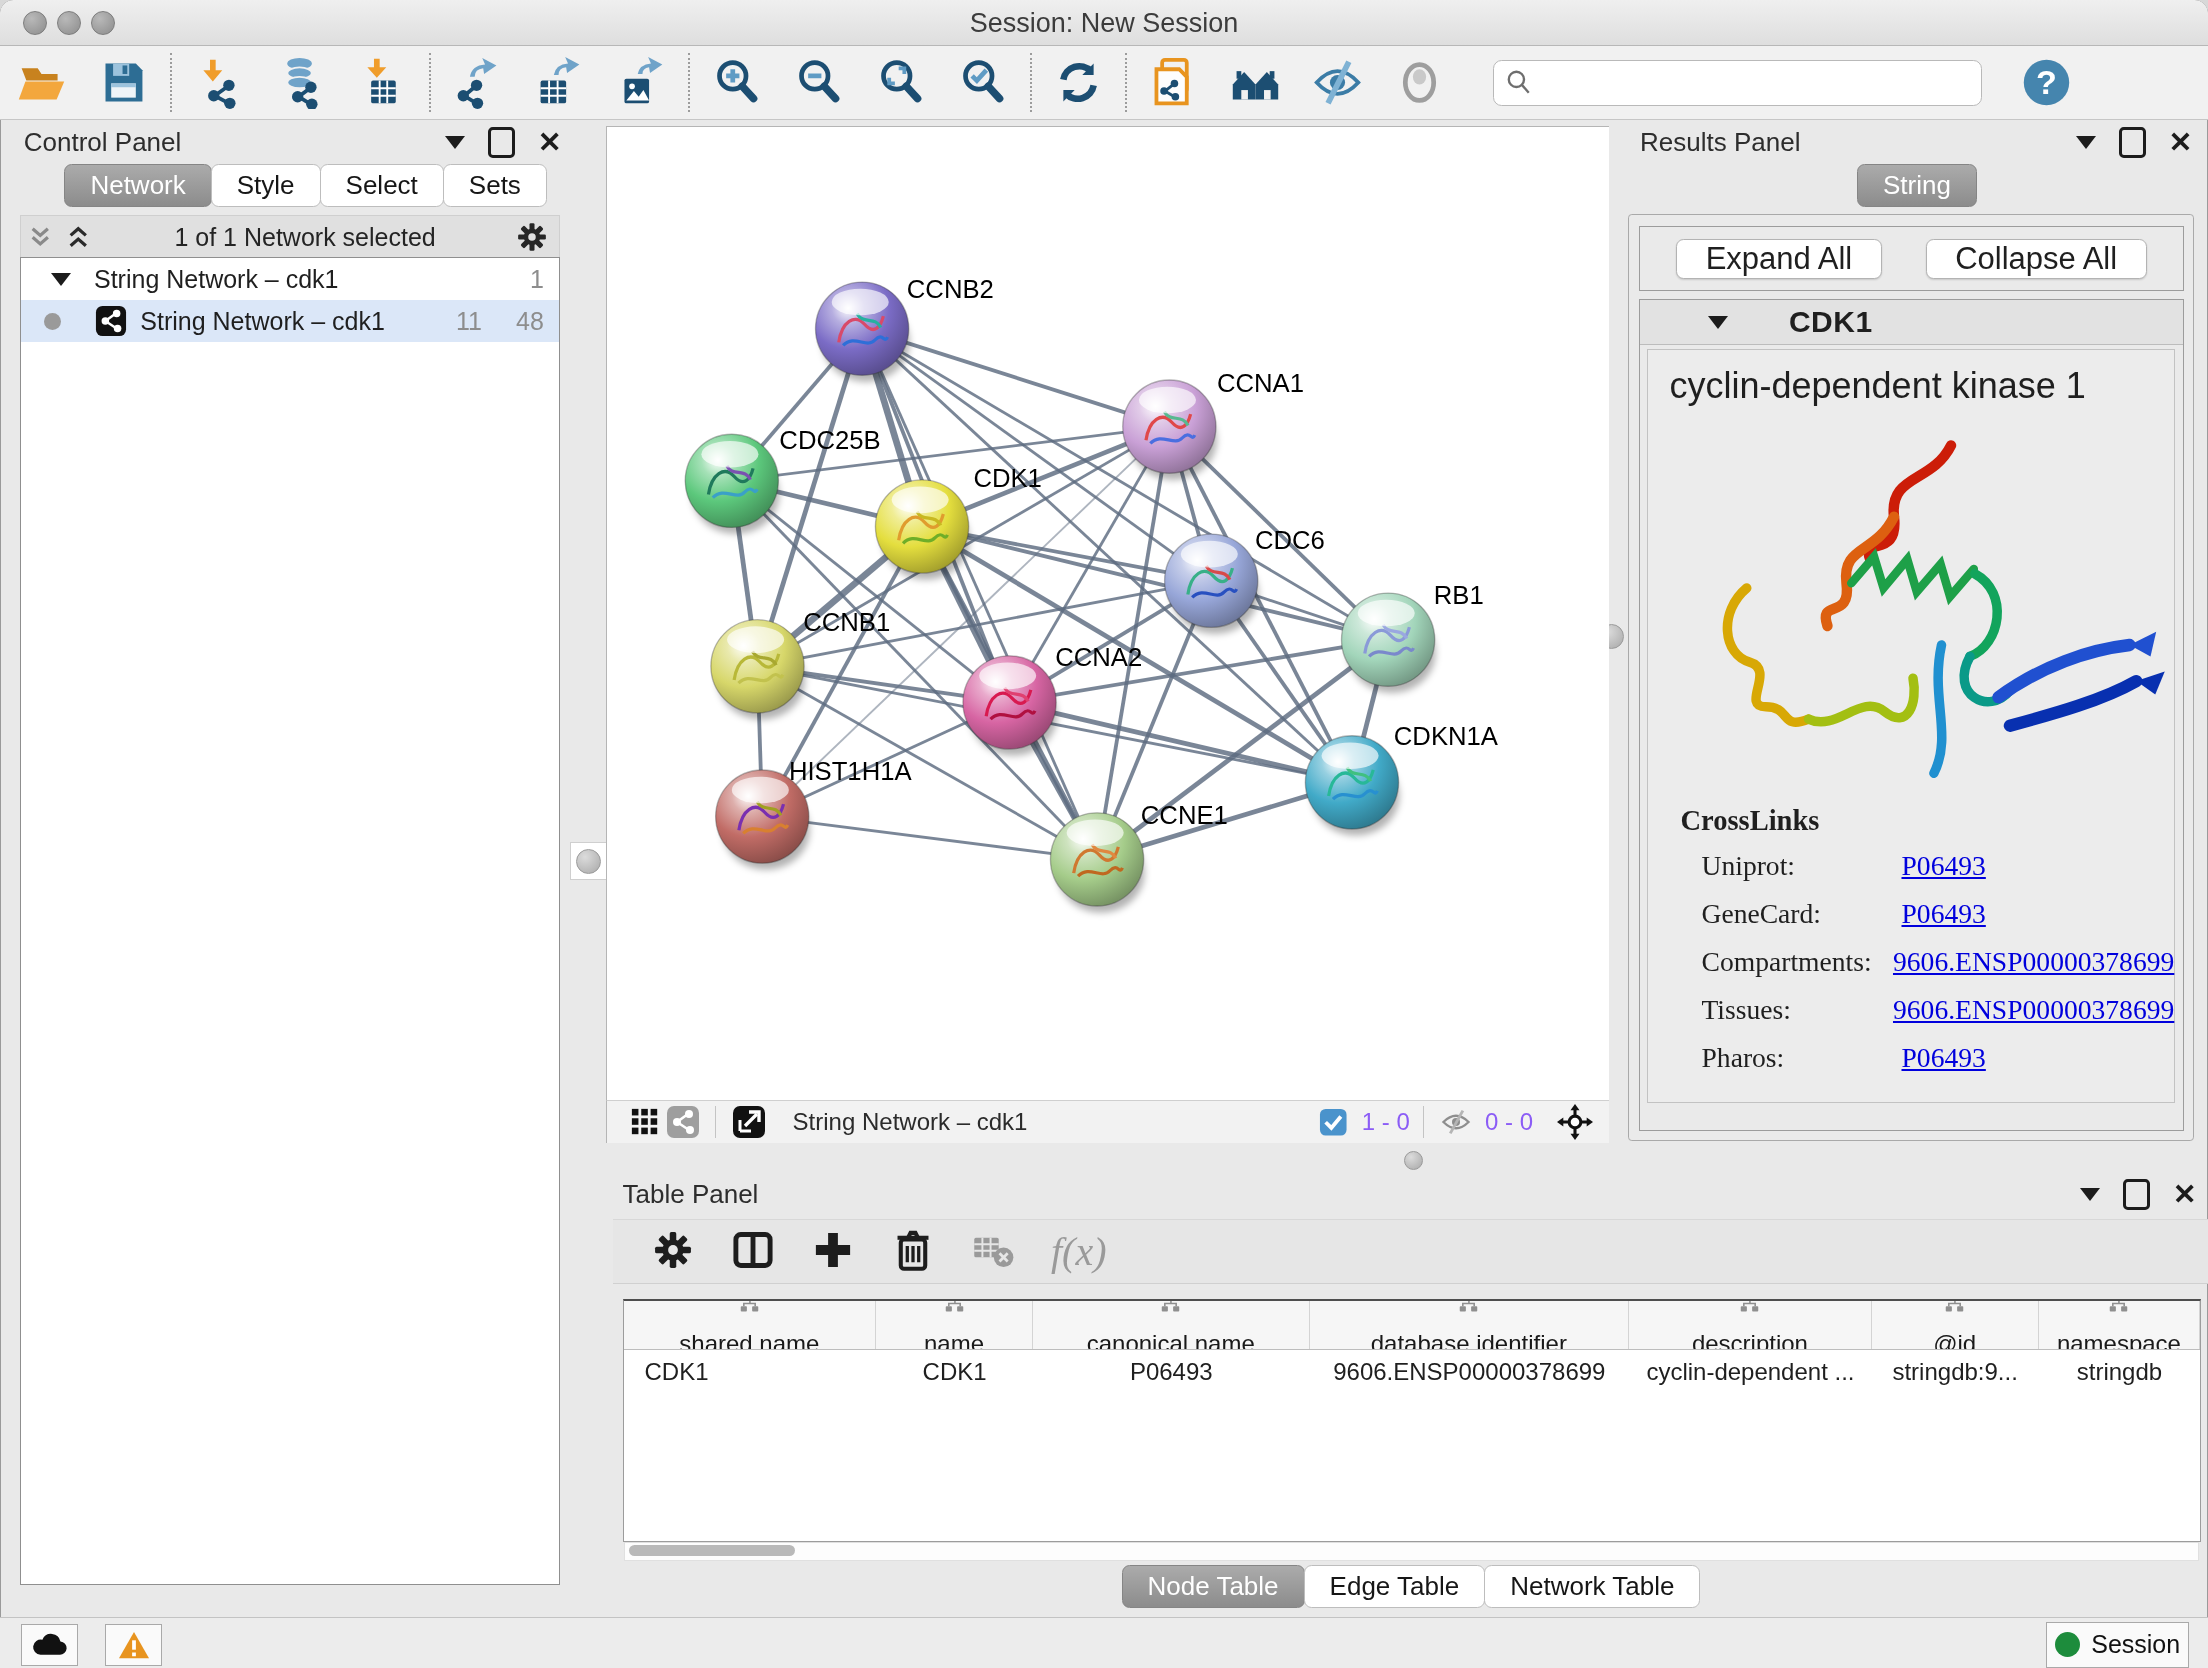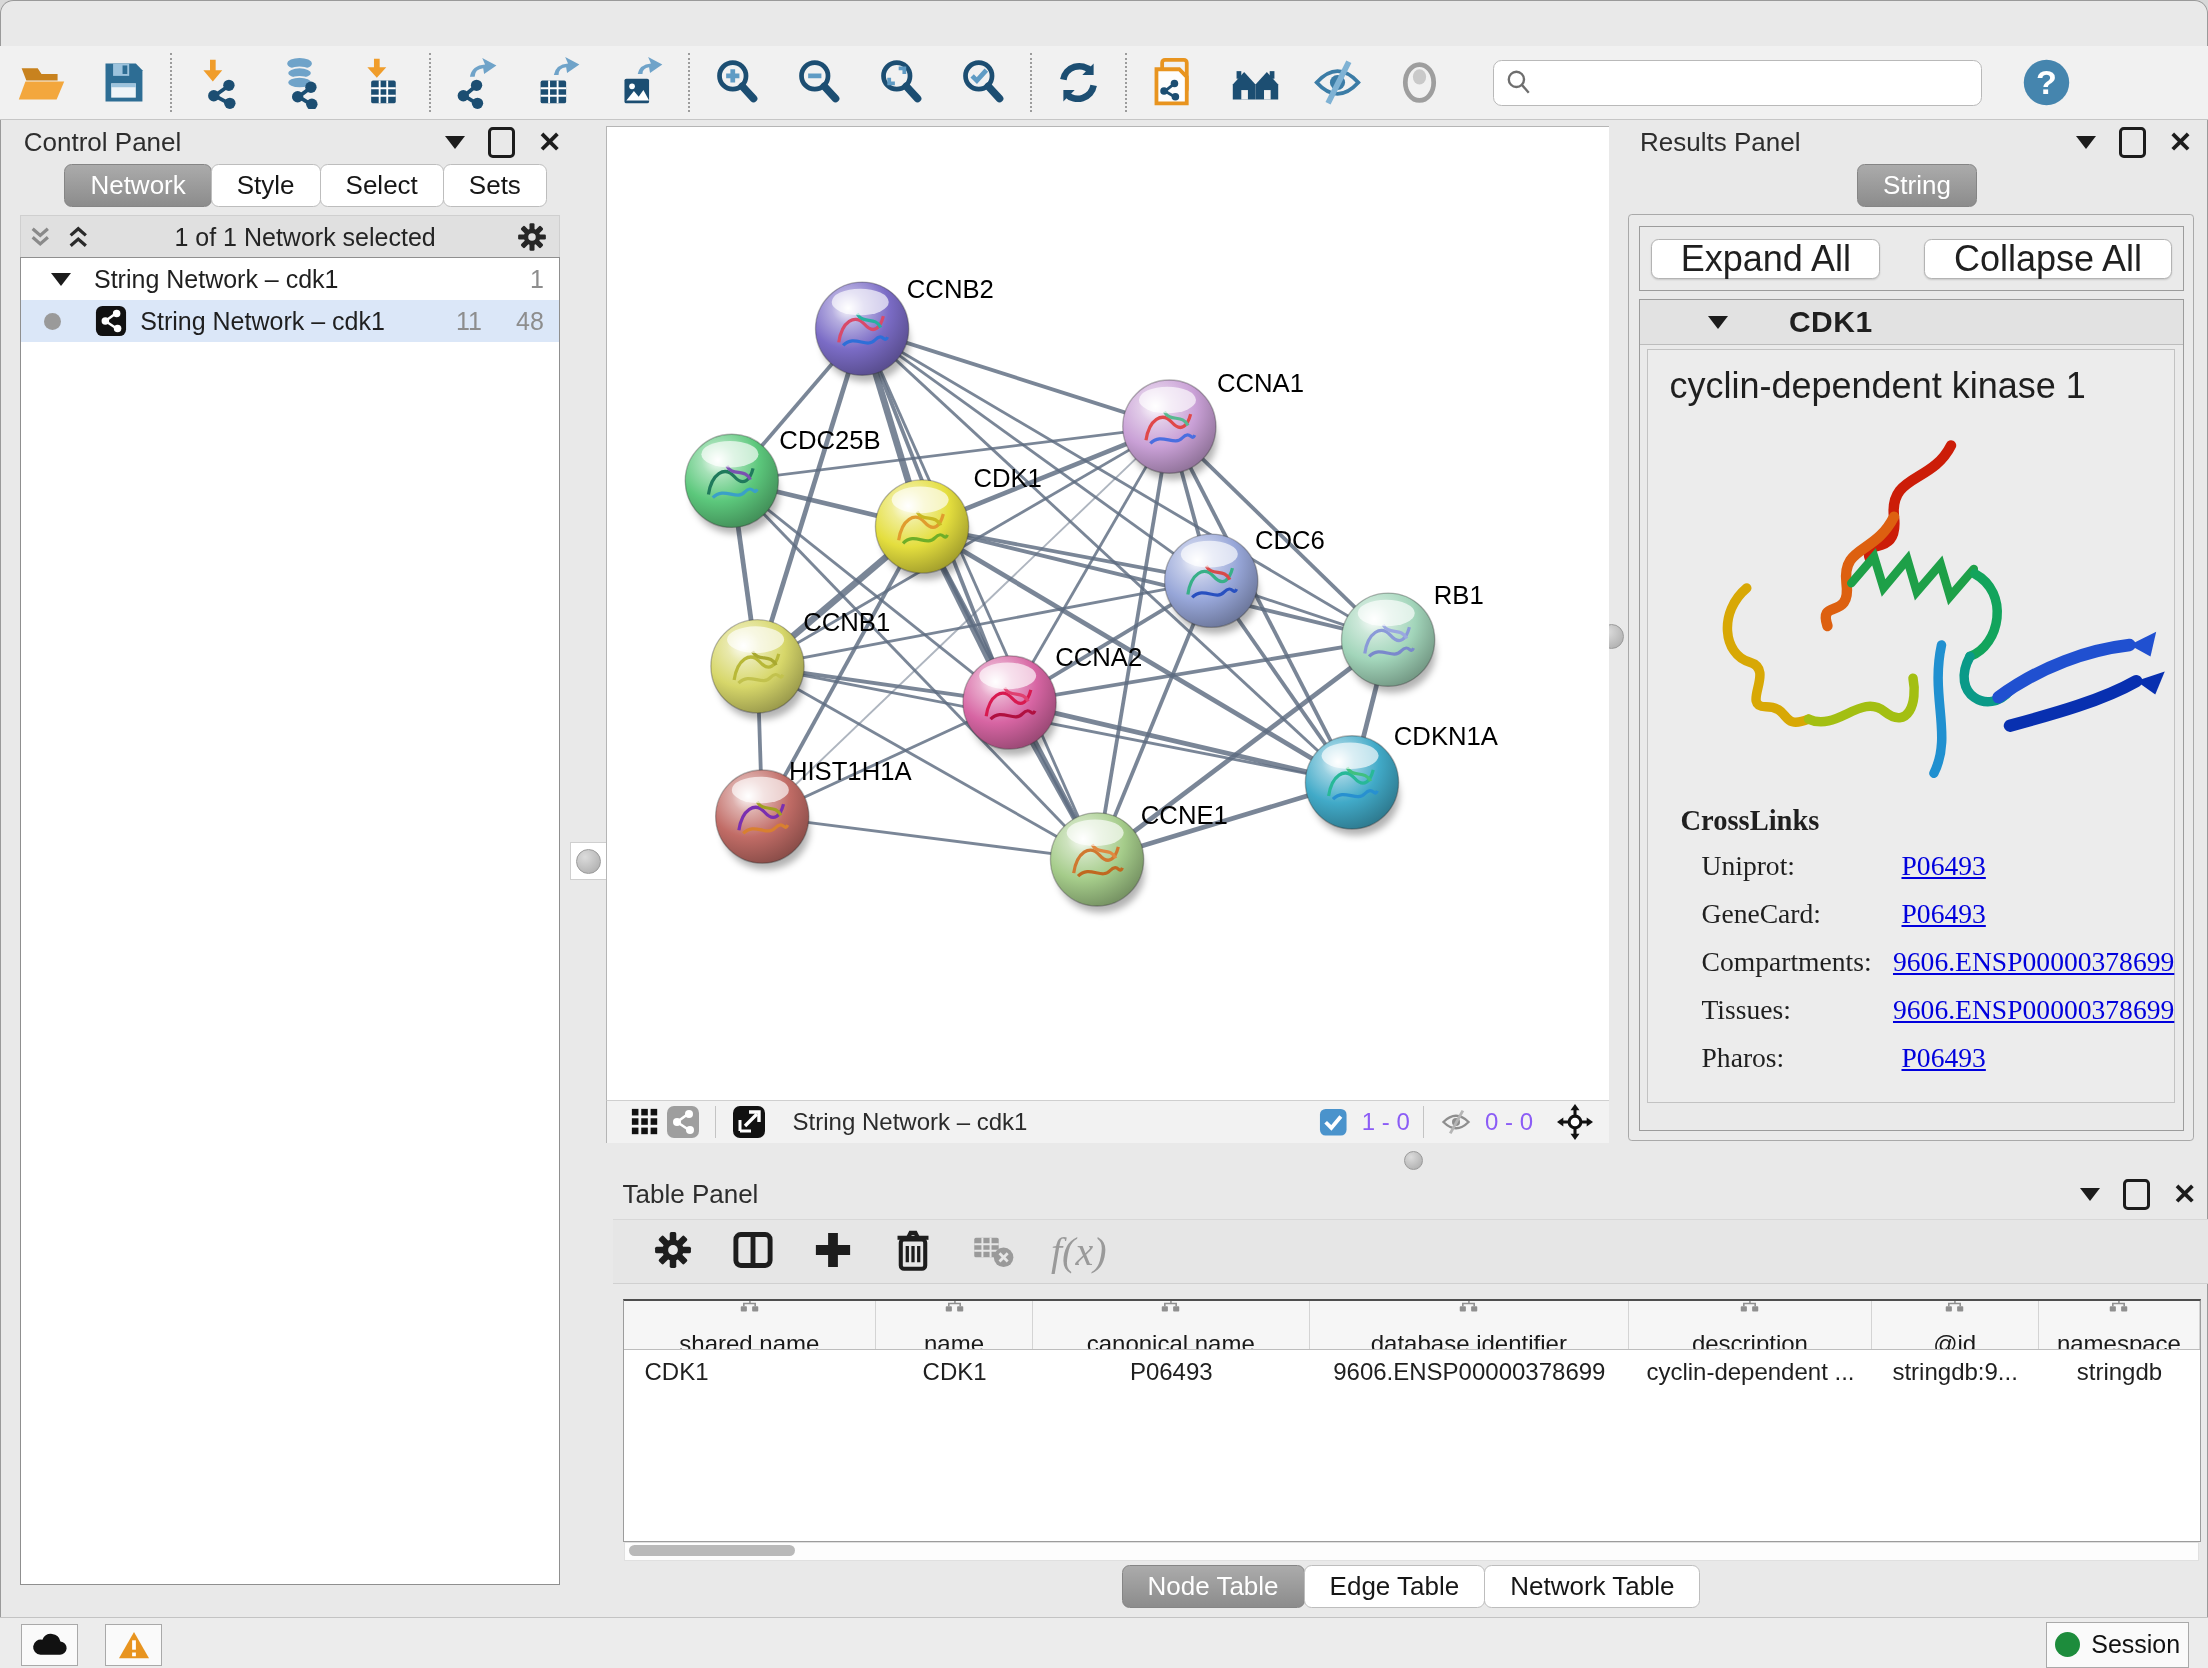--- a/index.html
+++ b/index.html
@@ -58,21 +58,21 @@
   .graycnt{color:#8b5cf6;}
   
   #results-panel{position:absolute;left:1617px;top:124px;width:585px;height:1022px;}
   #rp-head{position:absolute;left:23px;right:9.5px;top:0;display:flex;justify-content:space-between;align-items:center;height:36px;}
   #rp-tab{position:absolute;left:240px;top:40px;}
   #rp-box{position:absolute;left:11.4px;top:90px;right:7.6px;bottom:4.8px;background:#eaeaea;
           border:1px solid #a9a9a9;border-radius:3.8px;}
   #rp-expandbox{position:absolute;left:9.5px;top:11.4px;right:9.5px;height:63px;border:1px solid #9c9c9c;
           display:flex;align-items:center;justify-content:center;gap:44px;}
   .rp-btn{height:38px;padding:0 28.5px;background:#fff;border:1px solid #b3b3b3;border-radius:7.6px;
-          font-size:36px;display:flex;align-items:center;box-shadow:0 1px 1.9px rgba(0,0,0,.15);}
+          font-size:31px;display:flex;align-items:center;box-shadow:0 1px 1.9px rgba(0,0,0,.15);}
   #rp-main{position:absolute;left:9.5px;top:84px;right:9.5px;bottom:9.5px;border:1px solid #9c9c9c;background:#eaeaea;}
   #rp-sec-head{height:44px;background:#e2e2e2;border-bottom:1px solid #bcbcbc;display:flex;align-items:center;}
   #rp-sec-head .tri{margin-left:68px;}
   #rp-protein-name{font-size:30px;font-weight:bold;margin-left:61px;letter-spacing:0.5px;}
   #rp-content{position:absolute;left:7.6px;top:49px;right:7.6px;bottom:27px;background:#ececec;border:1px solid #c2c2c2;}
   #rp-desc{font-size:36px;margin:15px 0 0 21px;}
   #protein-img{margin:9.5px 0 0 7.6px;}
   #crosslinks{margin:5.7px 0 0 32px;font-family:"Liberation Serif",serif;}
   #crosslinks h3{font-size:28.5px;margin:0 0 13.3px 0;}
   .cl-row{display:flex;font-size:27.6px;margin-bottom:16px;}
@@ -104,20 +104,26 @@
   #memory-btn{position:absolute;right:19px;top:3.8px;width:141px;height:44px;background:#fafafa;border:1.9px solid #a9a9a9;
         display:flex;align-items:center;justify-content:center;gap:11.4px;font-size:25px;color:#111;}
   #memory-dot{width:25px;height:25px;border-radius:50%;background:#1d8c3c;}
   text.nlabel{font-size:27px;fill:#000;font-family:"Liberation Sans",sans-serif;}
 </style>
 </head>
 <body>
 
 <div id="app">
 
+  <div id="titlebar">
+    <span class="tl" style="left:23px"></span>
+    <span class="tl" style="left:57px"></span>
+    <span class="tl" style="left:91px"></span>
+    <div id="win-title">Session: New Session</div>
+  </div>
 
   <div id="toolbar">
     <div class="tbtn">
         <svg viewBox="0 0 56 56">
           <path d="M7 13h17l4 6h17v7H12z" fill="#c8821e"></path>
           <path d="M11 27h41l-8 19H4z" fill="#f3a73d"></path>
         </svg>
       </div>
     <div class="tbtn">
         <svg viewBox="0 0 56 56">

